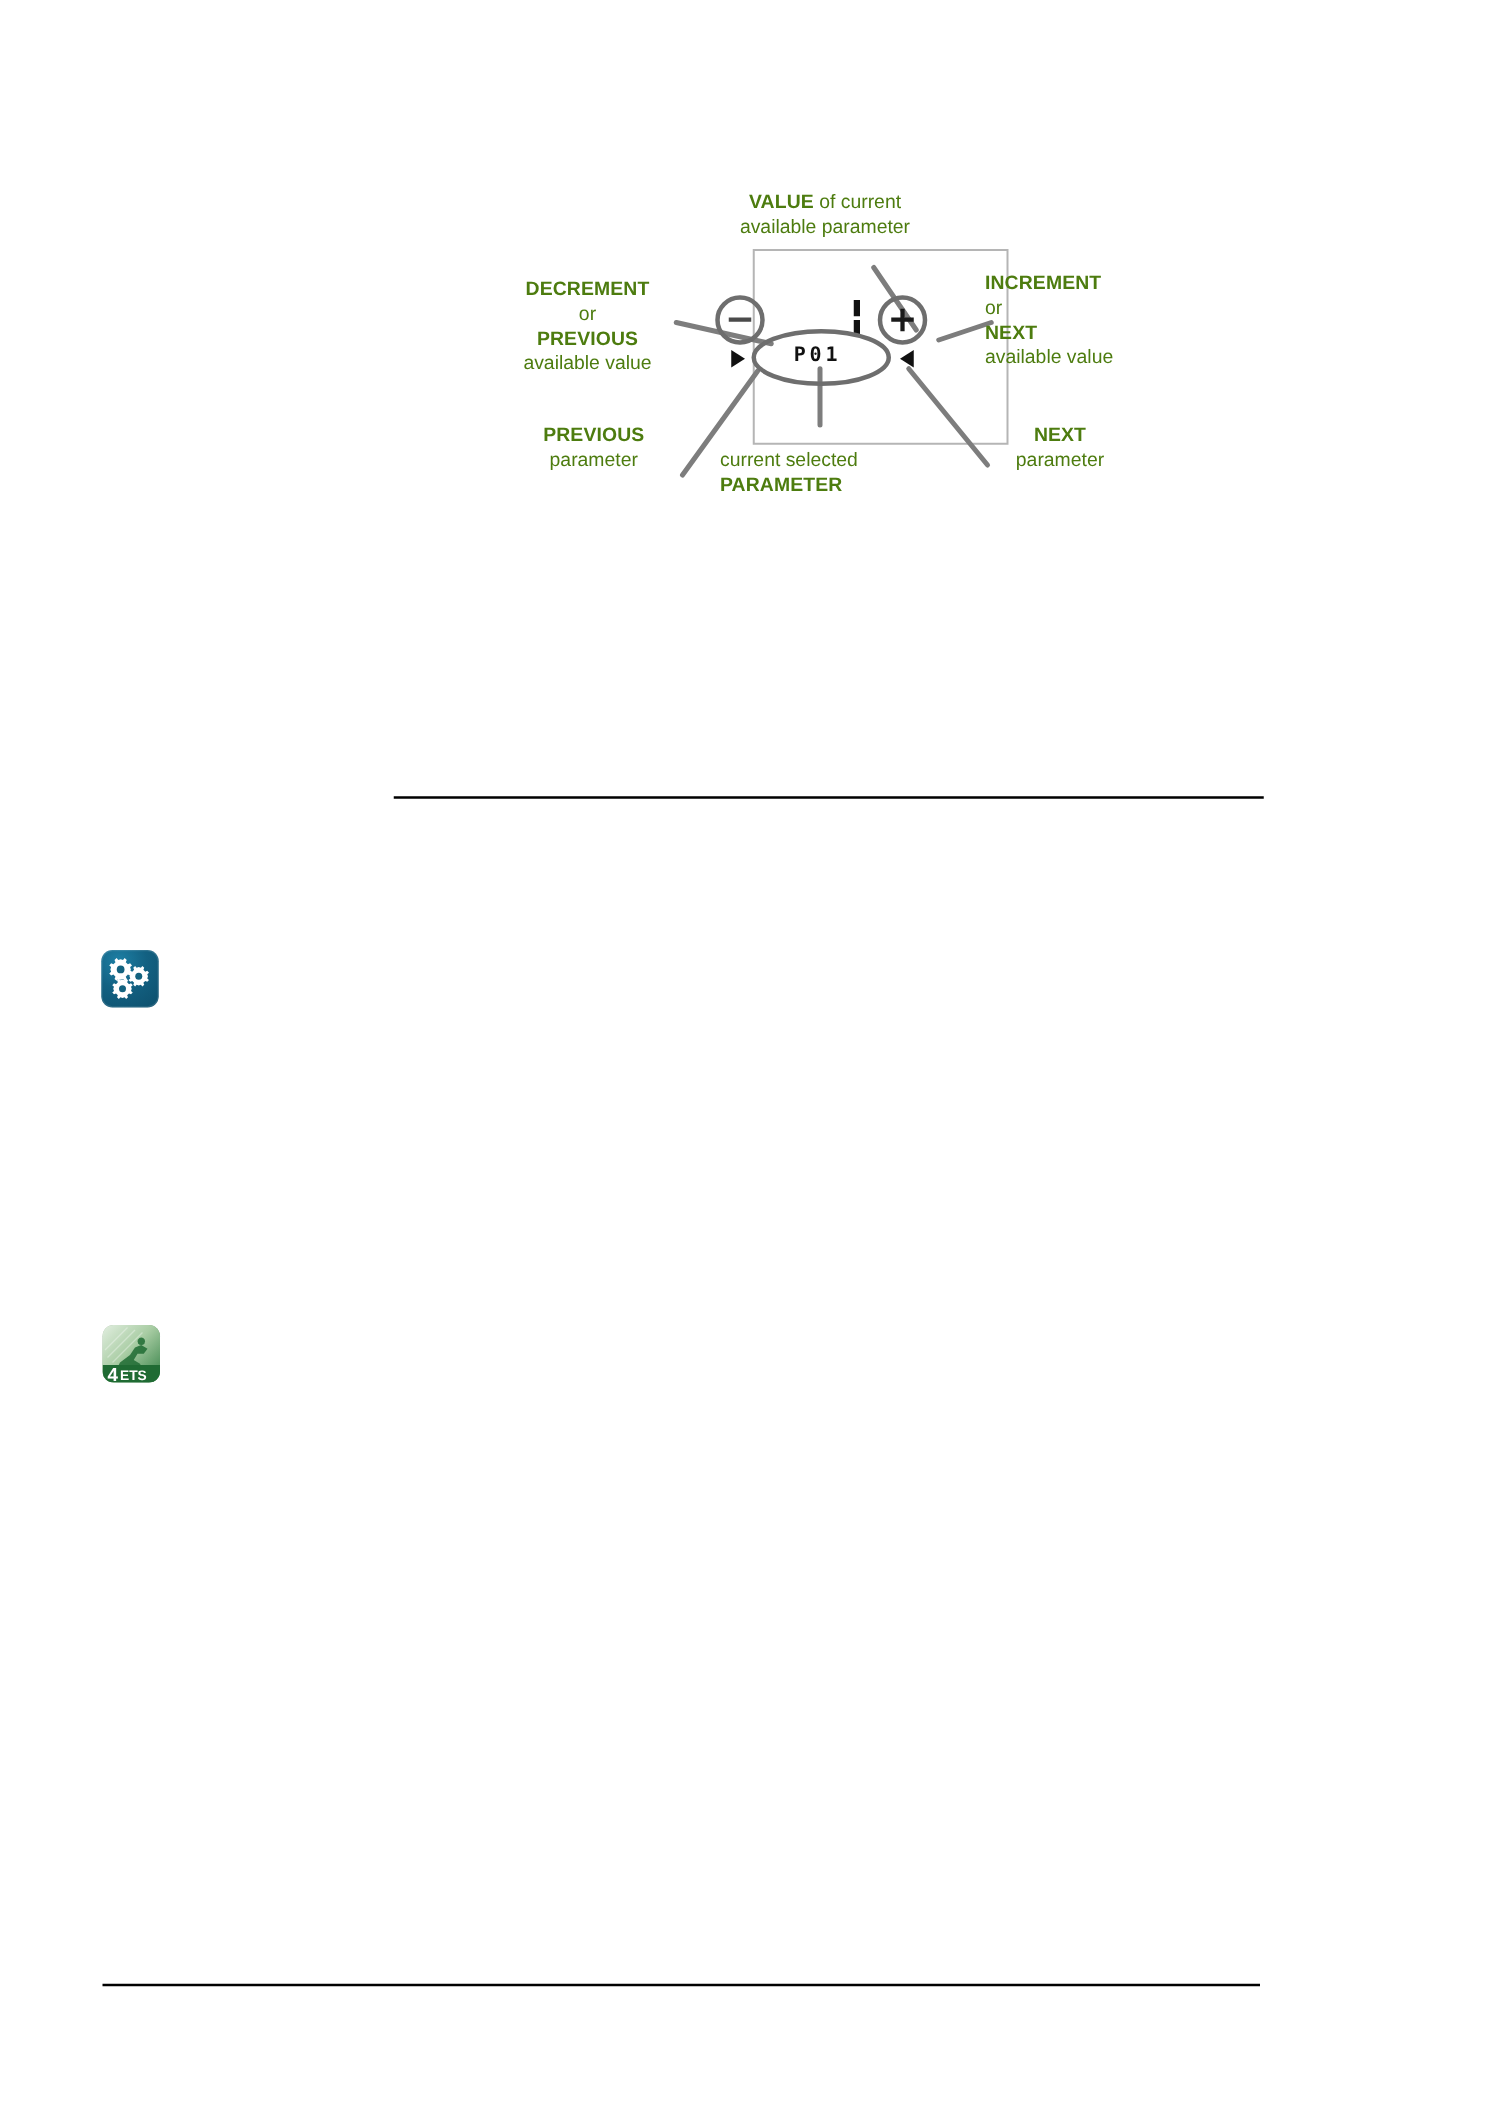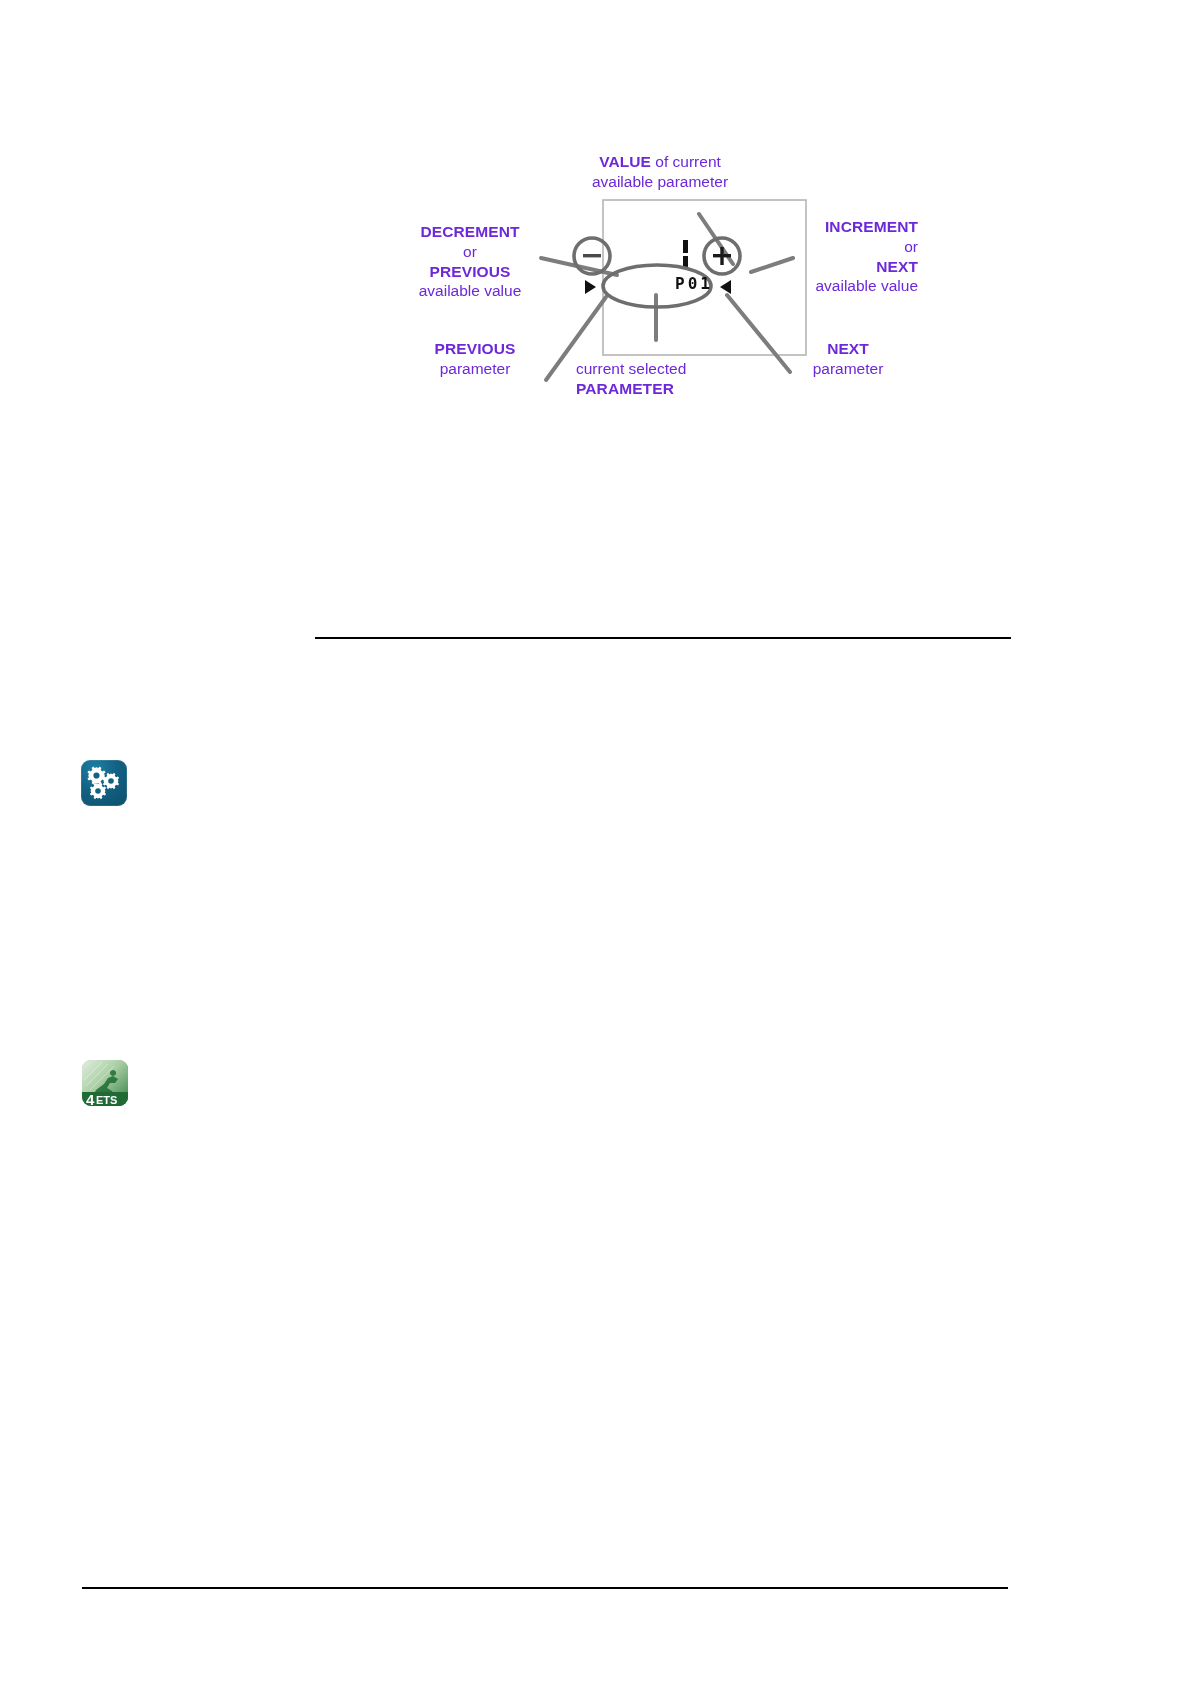--- a/index.html
+++ b/index.html
@@ -31,31 +31,31 @@
     left: 0;
     top: 0;
     width: 1190px;
     height: 420px;
   }
   .figure svg { display: block; }
 
   .lbl {
     position: absolute;
     font-family: "Liberation Sans", sans-serif;
-    color: #6d28d9;
+    color: #4d7c0f;
     line-height: 1.28;
     white-space: nowrap;
     font-size: 15.5px;
   }
   .lbl b { font-weight: bold; letter-spacing: .1px; }
   .lbl .reg { font-weight: normal; }
 
   .lbl-value      { left: 580px; top: 152px; text-align: center; width: 160px; }
   .lbl-decrement  { left: 405px; top: 222px; text-align: center; width: 130px; }
-  .lbl-increment  { left: 788px; top: 217px; text-align: right; width: 130px; }
+  .lbl-increment  { left: 788px; top: 217px; text-align: left; width: 130px; }
   .lbl-previous   { left: 415px; top: 339px; text-align: center; width: 120px; }
   .lbl-current    { left: 576px; top: 339px; text-align: left; width: 160px; margin-top: 20px; }
   .lbl-next       { left: 798px; top: 339px; text-align: center; width: 100px; }
 
   .lbl .line { display: block; }
 
   
   .icon-tile {
     position: absolute;
     width: 46px;
@@ -116,21 +116,21 @@
 
     <g>
       <ellipse cx="657" cy="286" rx="54" ry="21" fill="none" stroke="#6e6e6e" stroke-width="3.6"></ellipse>
     </g>
 
     <polygon points="585,280 585,294 596,287" fill="#111111"></polygon>
 
     <polygon points="731,280 731,294 720,287" fill="#111111"></polygon>
   </svg>
 
-  <div style="position:absolute;left:644px;top:274px;width:100px;text-align:center;
+  <div style="position:absolute;left:604px;top:274px;width:100px;text-align:center;
               font-family:'DejaVu Sans Mono',monospace;font-size:16px;letter-spacing:3px;
               color:#111111;font-weight:600;">P01</div>
 
   <div class="lbl lbl-value">
     <span class="line"><b>VALUE</b><span class="reg"> of current</span></span>
     <span class="line reg">available parameter</span>
   </div>
 
   <div class="lbl lbl-decrement">
     <span class="line"><b>DECREMENT</b></span>

